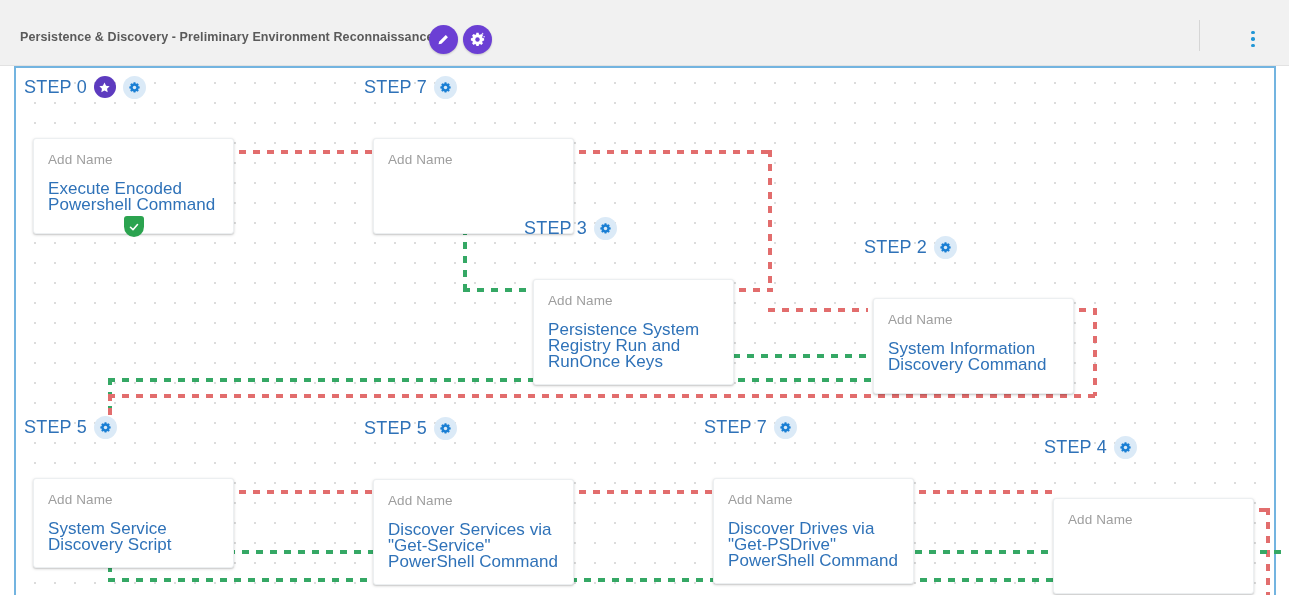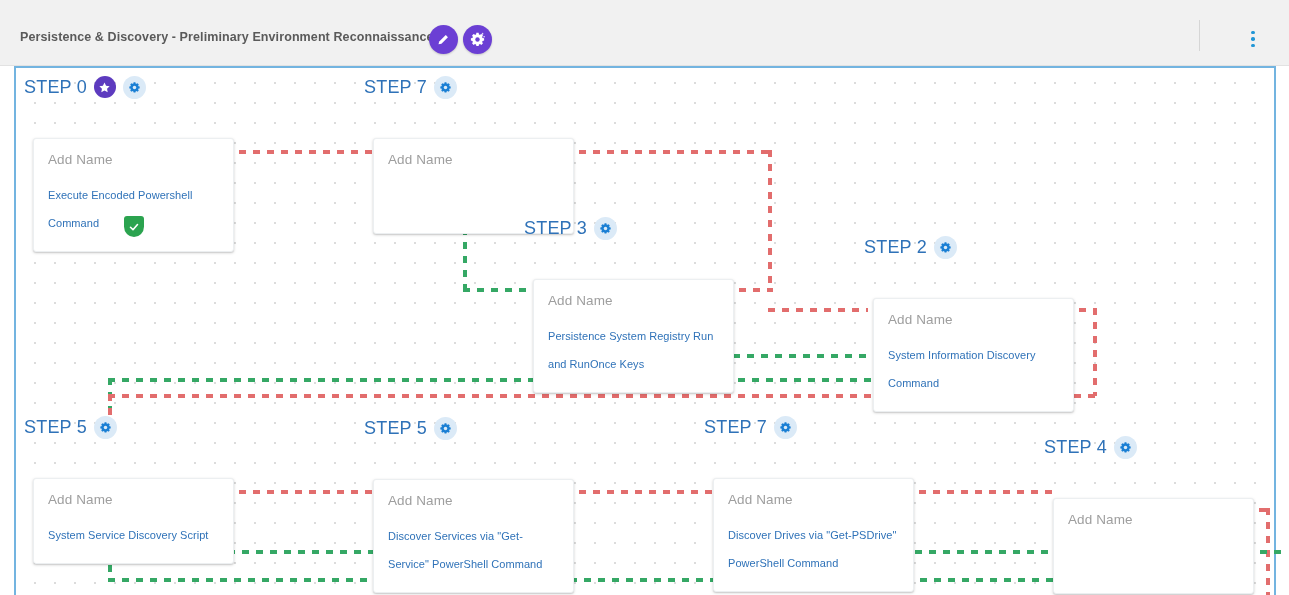--- a/index.html
+++ b/index.html
@@ -97,21 +97,21 @@
     border-radius:3px;
     box-shadow:0 1px 3px rgba(0,0,0,.18), 0 1px 1px rgba(0,0,0,.07);
     box-sizing:border-box;
     padding:13px 14px 14px 14px;
     margin-top:40px;
   }
   .card-placeholder{
     font-size:13.5px;color:#9e9e9e;margin-bottom:14px;letter-spacing:.1px;
   }
   .card-desc{
-    font-size:11px;color:#2f72b8;line-height:28px;letter-spacing:.05px;
+    font-size:17px;color:#2f72b8;line-height:16px;letter-spacing:.05px;
     cursor:pointer;
   }
   .check-badge{
     position:absolute;width:20px;height:21px;
     background:#2ba34f;
     border-radius:3px 3px 50% 50%;
     display:flex;align-items:center;justify-content:center;
   }
 </style>
 </head>

